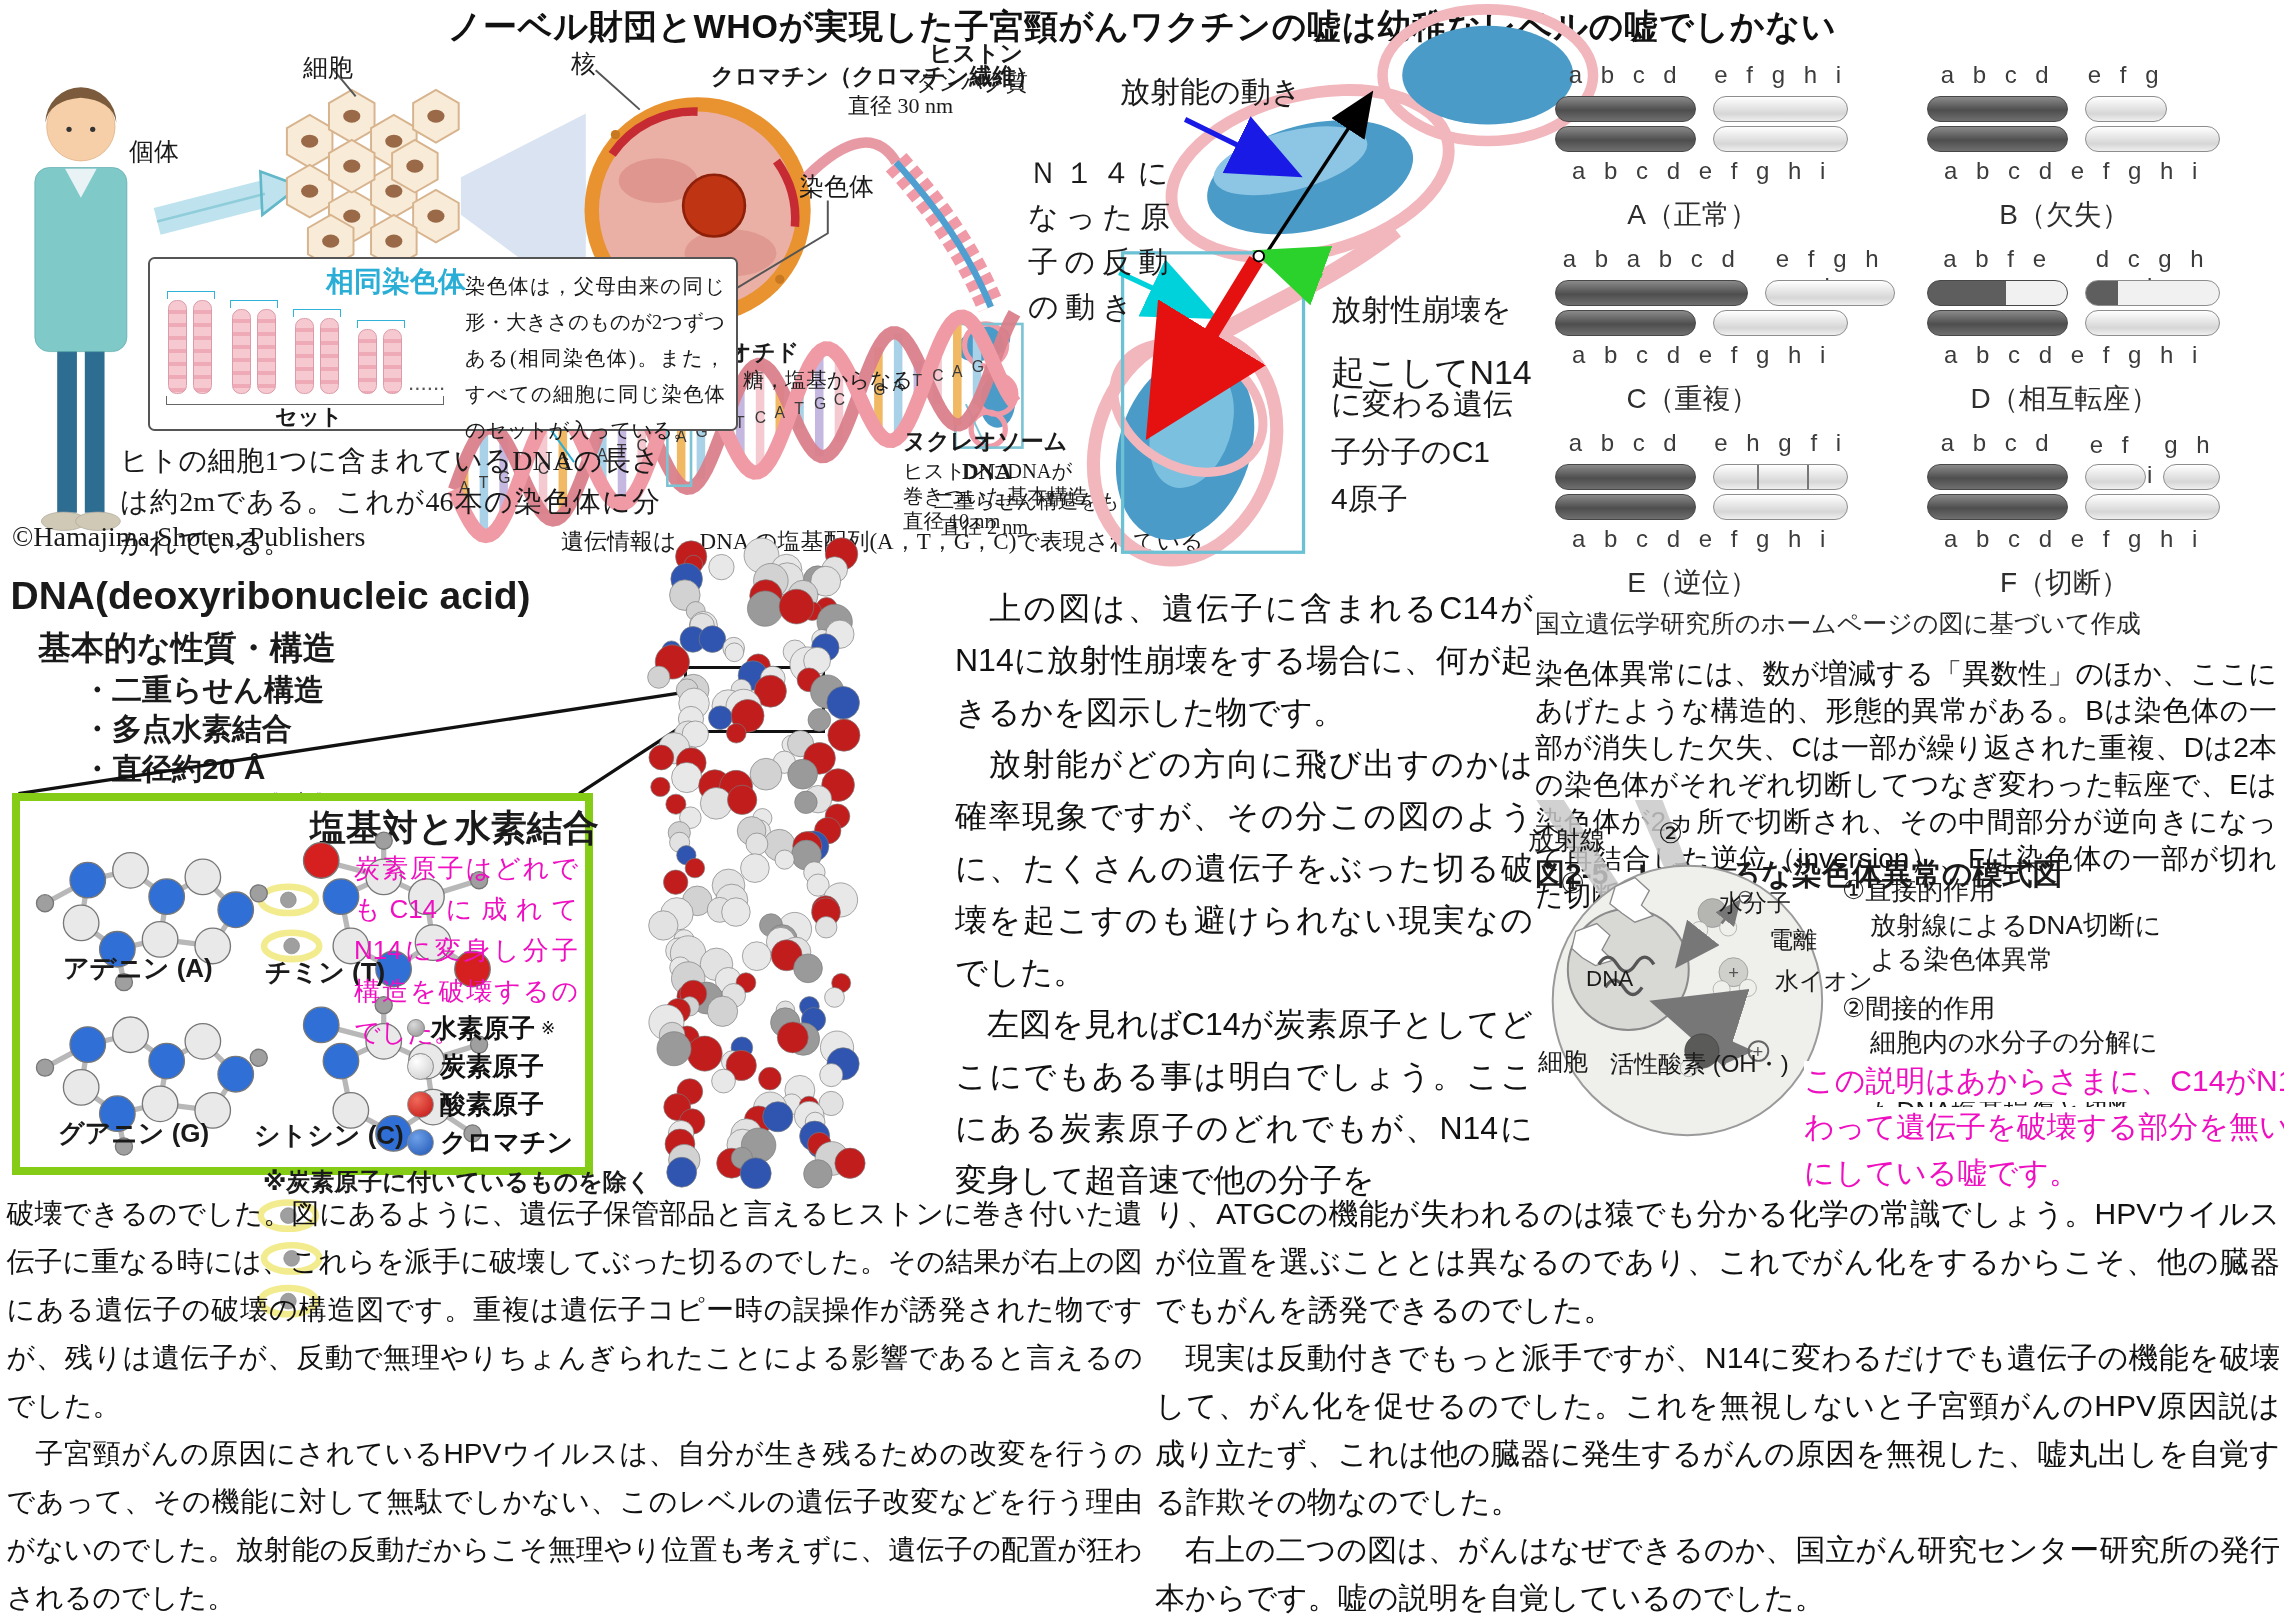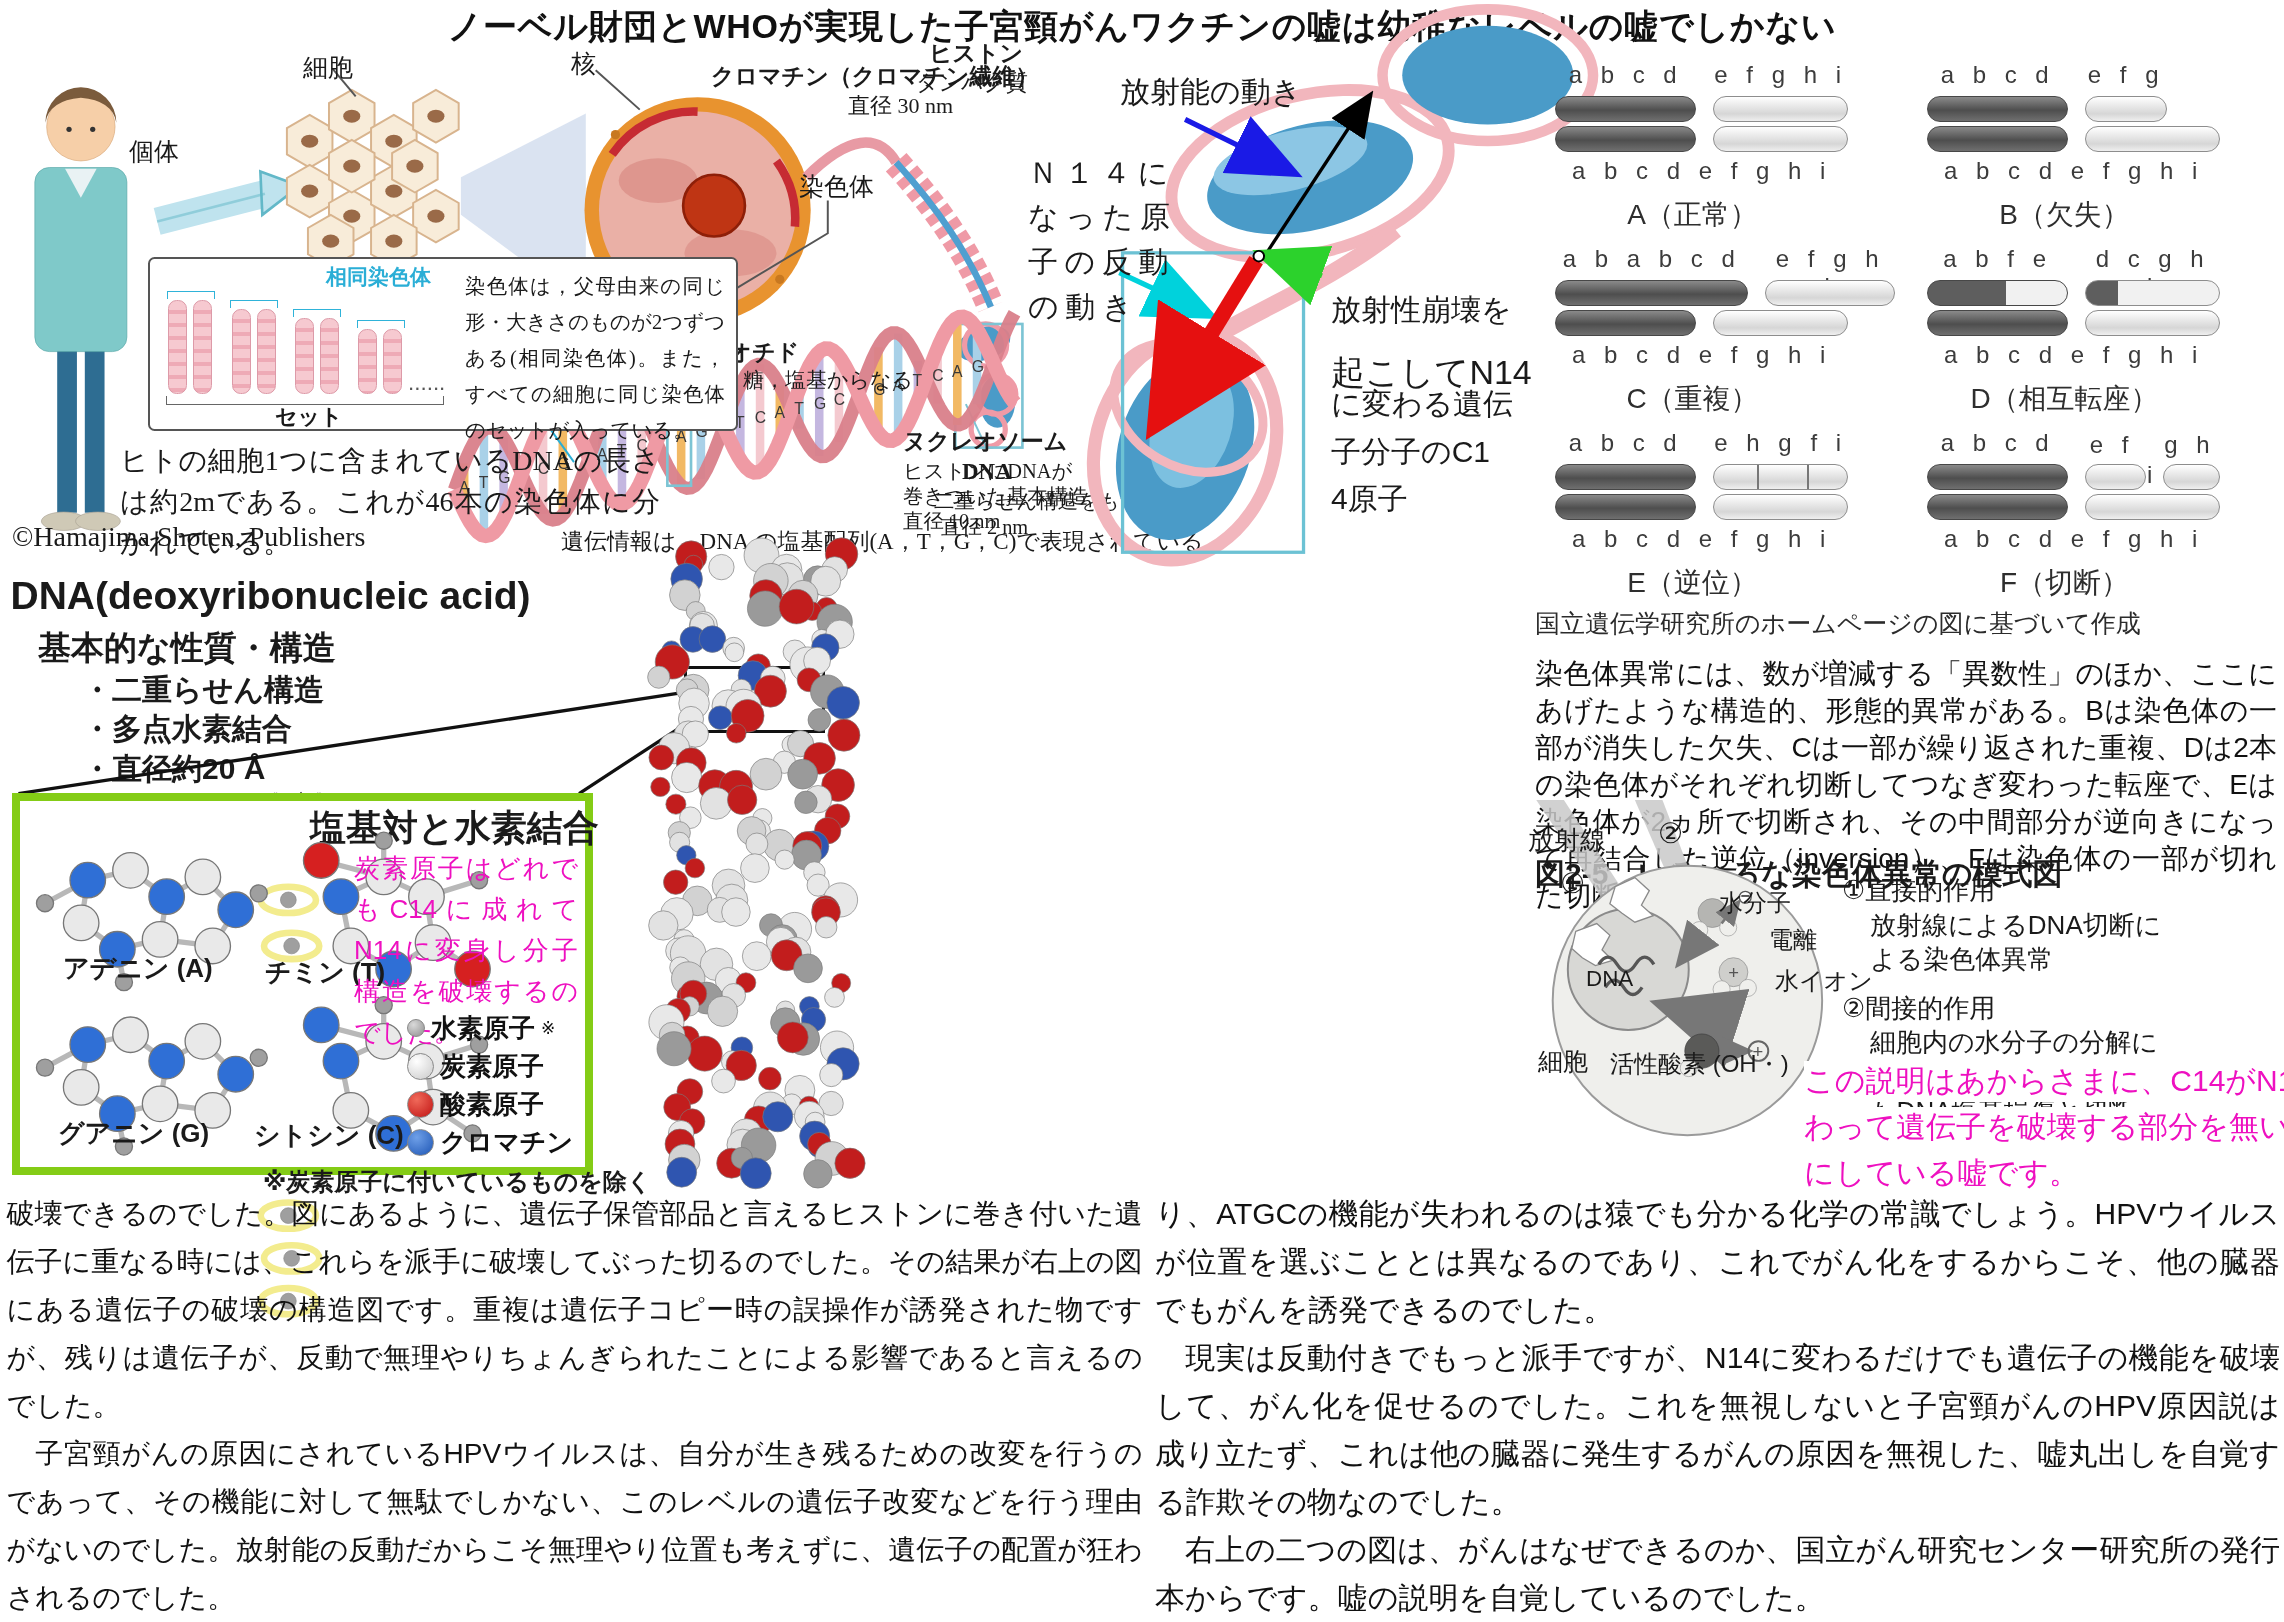--- a/index.html
+++ b/index.html
@@ -207,21 +207,21 @@
   <div class="lab b" style="left:658px;top:337px;font-size:23px">ヌクレオチド</div>
   <div class="lab serif" style="left:658px;top:366px;font-size:21px">リン酸，糖，塩基からなる</div>
   <div class="lab b" style="left:526px;top:387px;font-size:23px">塩基</div>
   <div class="lab b serif" style="left:962px;top:459px;font-size:23px">DNA</div>
   <div class="lab serif" style="left:934px;top:487px;font-size:20.4px">二重らせん構造をもつ</div>
   <div class="lab serif" style="left:941px;top:513px;font-size:20.4px">直径 2 nm</div>
   <div class="lab serif" style="left:561px;top:526px;font-size:23px">遺伝情報は，DNA の塩基配列(A，T，G，C)で表現されている</div>
   <div class="lab serif" style="left:12px;top:521px;font-size:28px">©Hamajima Shoten, Publishers</div>
 
   <div id="chbox">
-    <div class="lab cyan b" style="left:176px;top:4px;font-size:21px">相同染色体</div>
+    <div class="lab cyan b" style="left:176px;top:4px;font-size:28px">相同染色体</div>
     <div class="cbr" style="left:17px;top:32px;width:46px"></div>
     <div class="cbr" style="left:80px;top:41px;width:46px"></div>
     <div class="cbr" style="left:143px;top:50px;width:46px"></div>
     <div class="cbr" style="left:207px;top:61px;width:46px"></div>
     <div class="chrm" style="left:18.4px;top:41px;height:92px"></div>
       <div class="chrm" style="left:43px;top:41px;height:92px"></div>
     <div class="chrm" style="left:82px;top:50px;height:83px"></div>
       <div class="chrm" style="left:107px;top:50px;height:83px"></div>
     <div class="chrm" style="left:145px;top:59px;height:74px"></div>
       <div class="chrm" style="left:170px;top:59px;height:74px"></div>
@@ -715,20 +715,25 @@
       <circle cx="314.7941169175707" cy="938.4380296093589" r="25.652737843176695" fill="#d2d2d2" stroke="#7a7a7a" stroke-width="1"></circle>
       <circle cx="90.20888088614575" cy="940.7542495335239" r="23.97348291751625" fill="#d2d2d2" stroke="#7a7a7a" stroke-width="1"></circle>
       <circle cx="162.17882787463253" cy="945.5938450082176" r="22.778969048419487" fill="#c21d1d" stroke="#7a7a7a" stroke-width="1"></circle>
       <circle cx="342.2099891416573" cy="945.6789395933407" r="23.01906886045778" fill="#c21d1d" stroke="#7a7a7a" stroke-width="1"></circle>
       <circle cx="177.76191761644216" cy="937.6260291350195" r="16.173173955256665" fill="#9a9a9a" stroke="#7a7a7a" stroke-width="1"></circle>
       <circle cx="293.3457407062443" cy="961.8160222879685" r="21.652572053788496" fill="#9a9a9a" stroke="#7a7a7a" stroke-width="1"></circle>
       <circle cx="86.23881492109561" cy="959.3212794583856" r="22.767014211866545" fill="#2f55b0" stroke="#7a7a7a" stroke-width="1"></circle>
       <circle cx="198.82825392170207" cy="960.9825289747596" r="23.573822420823305" fill="#2f55b0" stroke="#7a7a7a" stroke-width="1"></circle>
     </svg>
 
+  <div id="midtext" class="paras jp">
+    <p>　上の図は、遺伝子に含まれるC14がN14に放射性崩壊をする場合に、何が起きるかを図示した物です。</p>
+    <p>　放射能がどの方向に飛び出すのかは確率現象ですが、その分この図のように、たくさんの遺伝子をぶった切る破壊を起こすのも避けられない現実なのでした。</p>
+    <p>　左図を見ればC14が炭素原子としてどこにでもある事は明白でしょう。ここにある炭素原子のどれでもが、N14に変身して超音速で他の分子を</p>
+  </div>
 
   <svg style="left:1536px;top:800px" width="316" height="368" viewBox="0 0 480 560">
     <polygon points="0,0 42,0 140,150 112,168" fill="#c9c9c9" opacity=".85"></polygon>
     <polygon points="150,0 192,0 238,120 208,134" fill="#c9c9c9" opacity=".85"></polygon>
     <circle cx="230" cy="305" r="205" fill="#efefec" stroke="#9a9a9a" stroke-width="3"></circle>
     <circle cx="140" cy="258" r="92" fill="#d8d8d5" stroke="#8a8a8a" stroke-width="3"></circle>
     <polygon points="120,132 150,118 172,138 160,160 178,176 150,186 130,172 112,158" fill="#fff" stroke="#8a8a8a" stroke-width="2"></polygon>
     <polygon points="60,200 92,188 112,206 100,228 116,244 90,252 70,240 54,226" fill="#fff" stroke="#8a8a8a" stroke-width="2"></polygon>
     <path d="M95,250 q14,-22 28,0 t28,0 t28,0" fill="none" stroke="#555" stroke-width="5"></path>
     <path d="M105,285 q14,-22 28,0 t28,0" fill="none" stroke="#555" stroke-width="5"></path>

